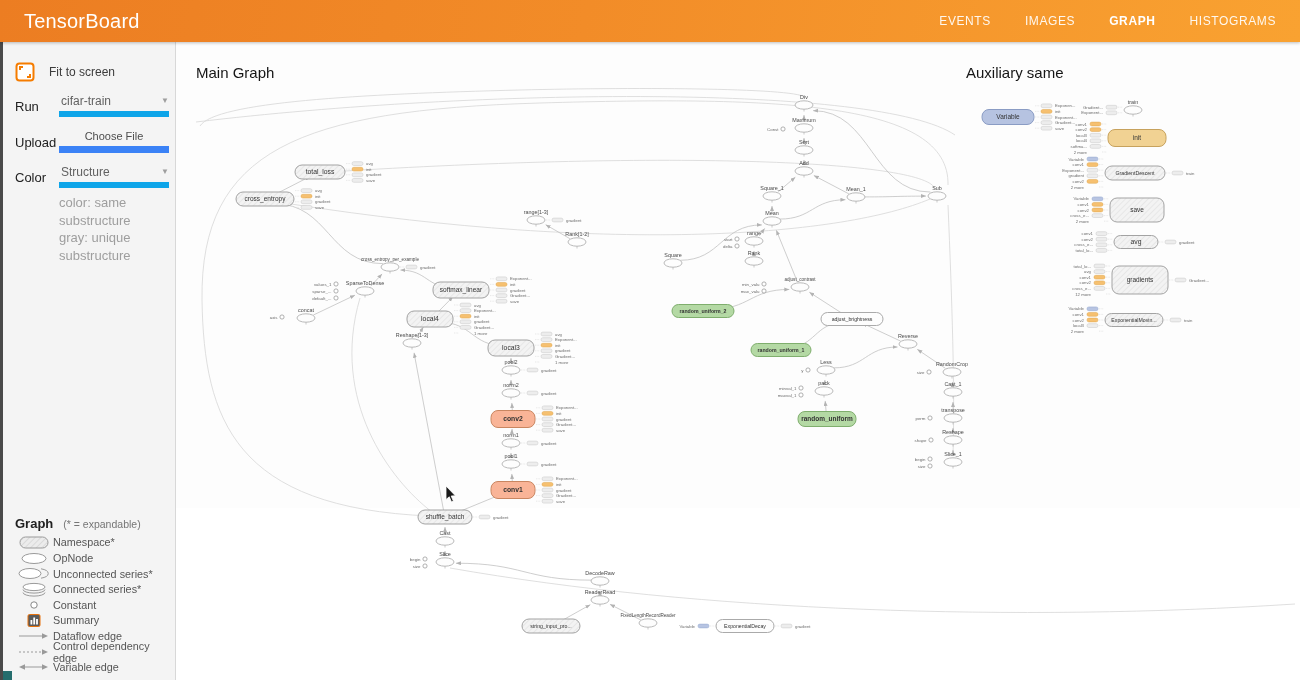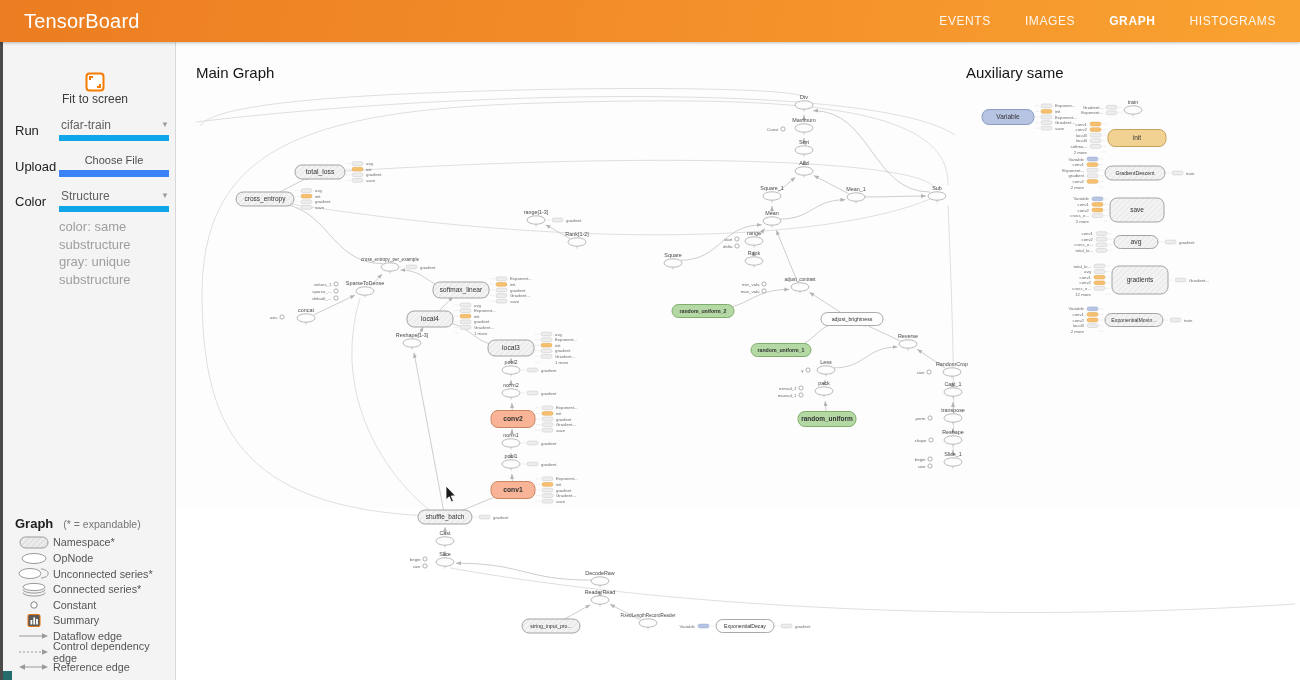--- a/index.html
+++ b/index.html
@@ -11,21 +11,21 @@
           display:flex;align-items:center;padding:16px 24px;box-sizing:border-box;
           box-shadow:0 1px 3px rgba(0,0,0,.25);z-index:5;}
   .header .title{color:#fff;font-size:20px;font-weight:500;letter-spacing:.2px;}
   .nav{margin-left:auto;display:flex;gap:34px;}
   .nav-item{color:rgba(255,255,255,.92);font-size:12px;font-weight:500;
             letter-spacing:.6px;cursor:pointer;}
   .nav-item.active{color:#fff;font-weight:700;}
   
   .sidebar{position:absolute;left:0;top:42px;width:176px;height:638px;background:#f4f4f4;
            border-right:1px solid #d8d8d8;border-left:3px solid #4a4a4a;box-sizing:border-box;}
-  .fit-row{display:flex;align-items:center;margin:30px 0 4px 12px;flex-direction:column;}
+  .fit-row{display:flex;align-items:center;gap:14px;margin:20px 0 4px 12px;}
   .fit-label{font-size:12px;color:#3c3c3c;}
   .ctrl-row{display:flex;align-items:flex-end;margin:10px 0 0 12px;}
   .ctrl-label{width:44px;font-size:13px;color:#212121;padding-bottom:3px;}
   .ctrl-field{width:106px;font-size:12px;color:#616161;border-bottom:6px solid #0ea5e9;
               padding:2px 2px 3px 2px;position:relative;cursor:pointer;}
   .ctrl-field .caret{position:absolute;right:0;top:4px;font-size:8px;color:#9e9e9e;}
   .upload-btn{width:106px;font-size:11px;color:#4d4d4d;text-align:center;
               border-bottom:7px solid #3b82f6;padding:3px 2px 4px 2px;cursor:pointer;}
   .color-help{margin:6px 0 0 56px;font-size:13px;color:#9e9e9e;line-height:1.35;}
   .legend{position:absolute;left:12px;right:6px;bottom:5px;}
@@ -177,21 +177,21 @@
         <span class="legend-label">Control dependency edge</span>
       </div>
       <div class="legend-row">
         <span class="legend-icon">
           <svg width="34" height="8">
               <line x1="7" y1="4" x2="26" y2="4" stroke="#9a9a9a"></line>
               <path d="M8,1.2 L2,4 L8,6.8 Z" fill="#9a9a9a"></path>
               <path d="M25,1.2 L31,4 L25,6.8 Z" fill="#9a9a9a"></path>
             </svg>
         </span>
-        <span class="legend-label">Reference edge</span>
+        <span class="legend-label">Variable edge</span>
       </div>
     </div>
     <div class="corner-chip"></div>
   </div>
 
   <div class="main">
     <div class="main-title">Main Graph</div>
     <div class="aux-title">Auxiliary same</div>
     <svg id="graph-svg" viewBox="176 42 1124 638">
         <defs>

